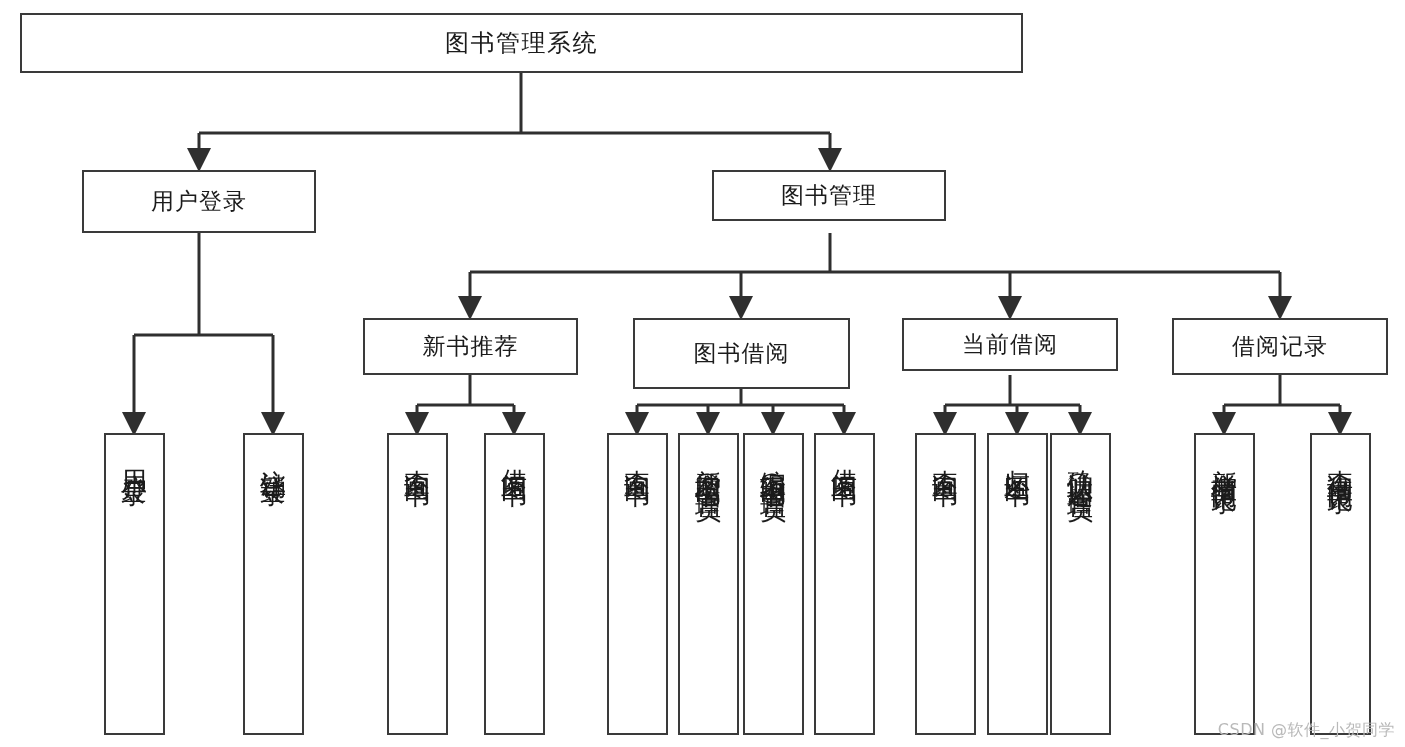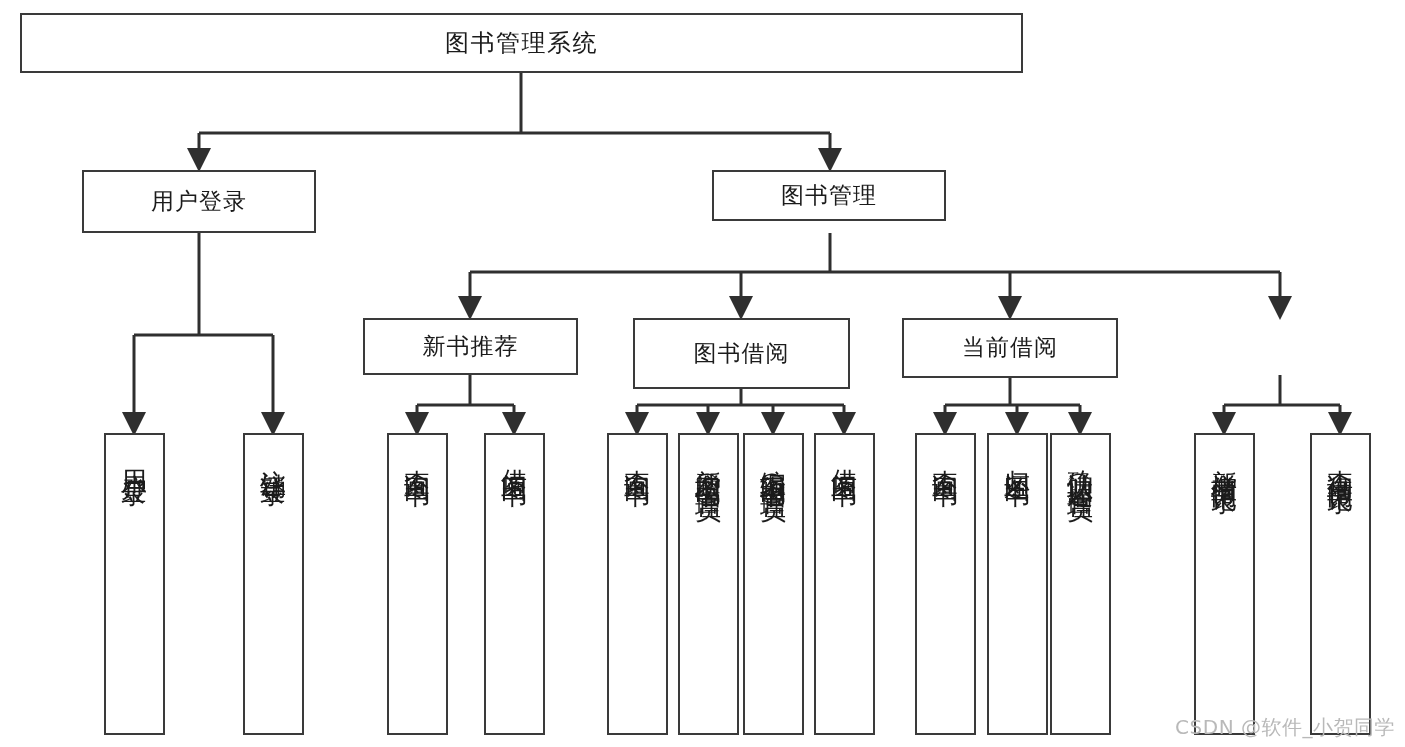--- a/index.html
+++ b/index.html
@@ -54,21 +54,21 @@
     text-orientation:upright;
     font-size:26px;
     letter-spacing:4px;
     line-height:1;
     white-space:nowrap;
   }
   .watermark{
     position:absolute;
     right:10px;
     bottom:6px;
-    font-size:20px;
+    font-size:16px;
     color:#b9b9b9;
     letter-spacing:0.5px;
     z-index:5;
     white-space:nowrap;
   }
 </style>
 </head>
 <body>
 
 <div id="diagram">
@@ -136,24 +136,27 @@
   </div>
 
   <div class="node horiz" style="left:363px; top:318px; width:215px; height:57px;font-family:Liberation Serif, serif;">
     <span class="label">新书推荐</span>
   </div>
 
   <div class="node horiz" style="left:633px; top:318px; width:217px; height:71px;">
     <span class="label">图书借阅</span>
   </div>
 
-  <div class="node horiz" style="left:902px; top:318px; width:216px; height:60px;">
+  <div class="node horiz" style="left:902px; top:318px; width:216px; height:53px;">
     <span class="label">当前借阅</span>
   </div>
 
+  <div class="node horiz" style="left:1172px; top:318px; width:216px; height:57px;">
+    <span class="label">借阅记录</span>
+  </div>
 
   <div class="node vert" style="left:104px; top:433px; width:61px; height:302px;">
     <span class="label">用户登录</span>
   </div>
 
   <div class="node vert" style="left:243px; top:433px; width:61px; height:302px;">
     <span class="label">注销登录</span>
   </div>
 
   <div class="node vert" style="left:387px; top:433px; width:61px; height:302px;">

